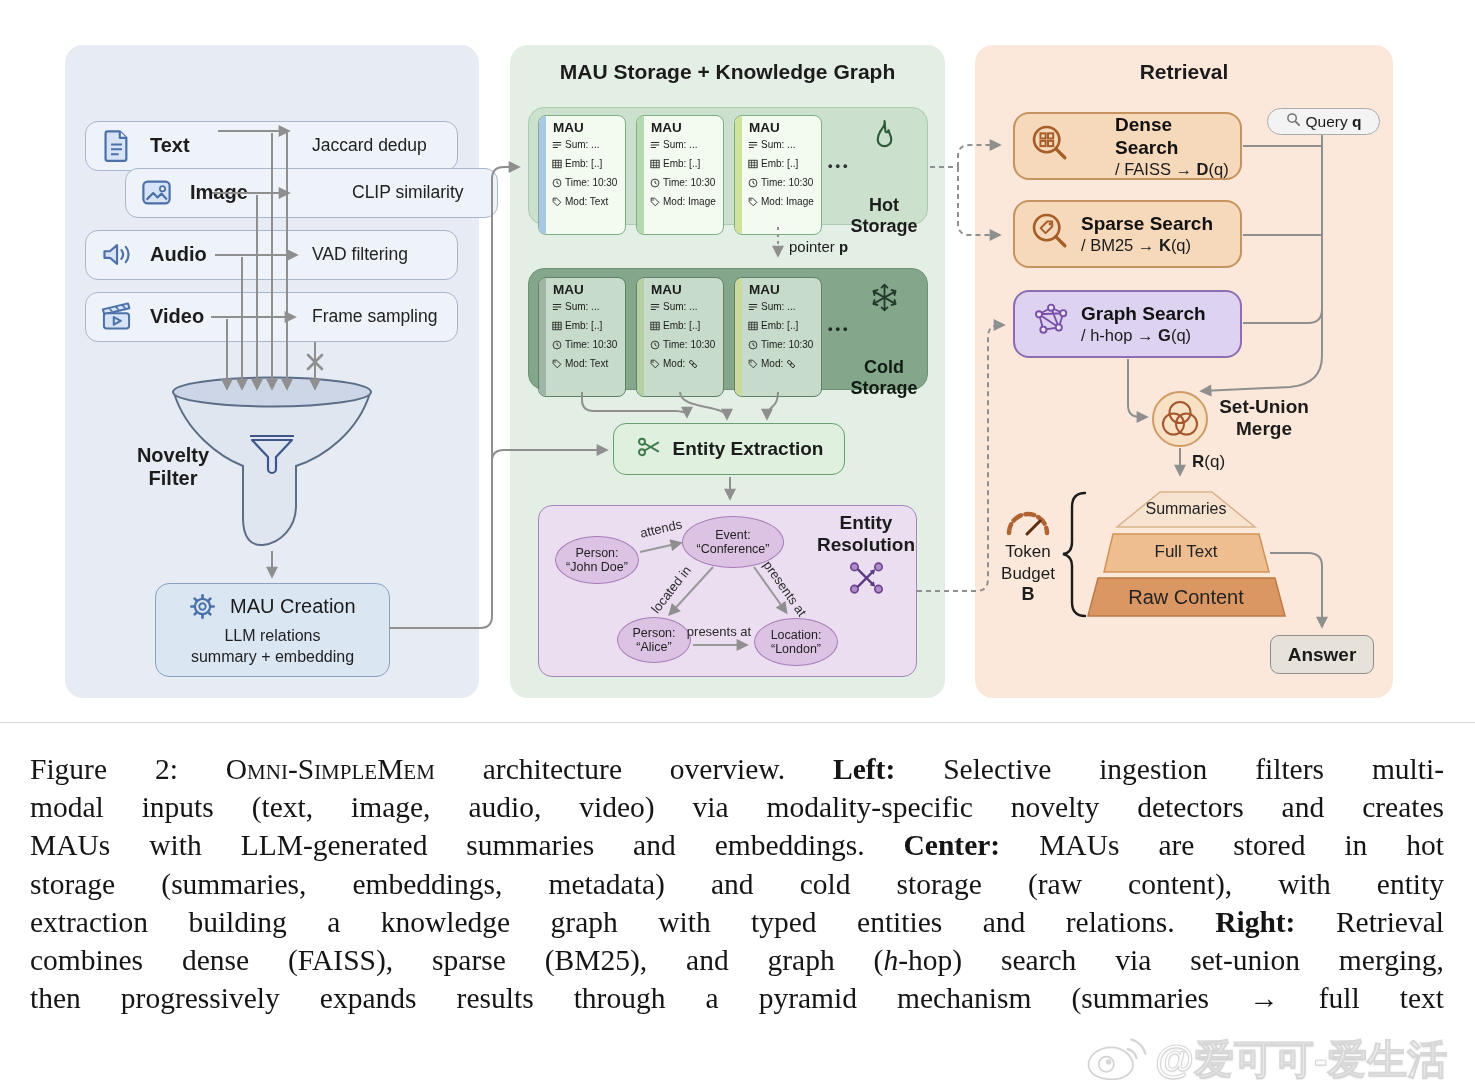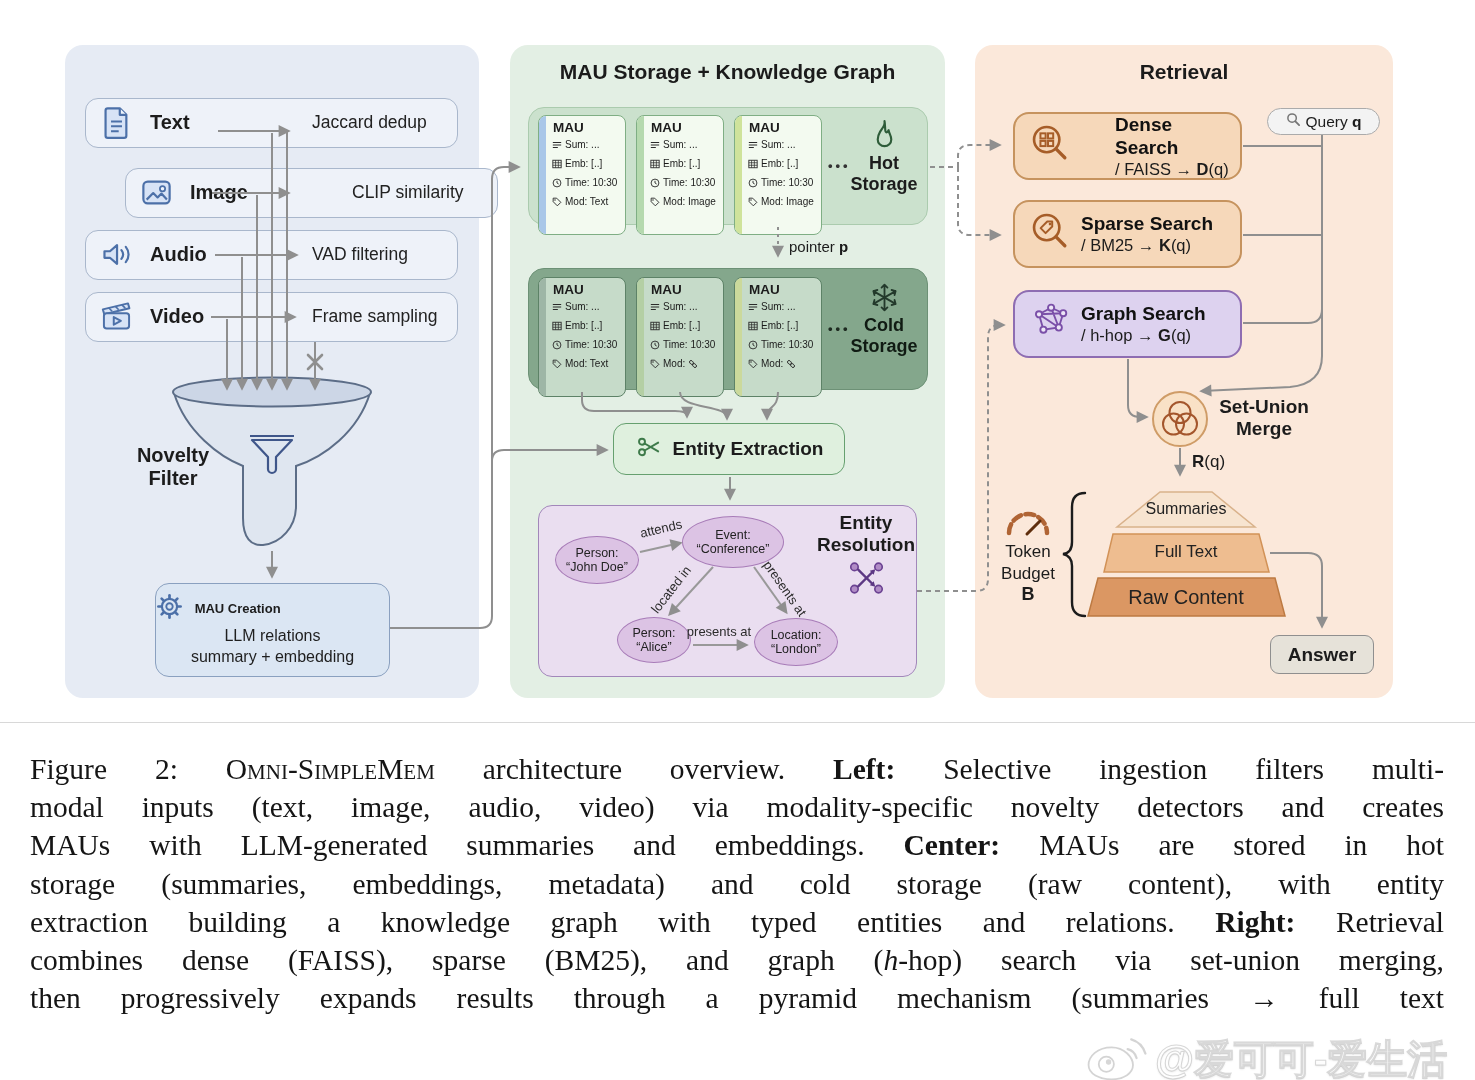--- a/index.html
+++ b/index.html
@@ -15,36 +15,36 @@
   
   .inrow{position:absolute;left:85px;width:373px;height:50px;background:#eef2f9;border:1.5px solid #a9b7cc;
          border-radius:13px;z-index:2;box-sizing:border-box;}
   .inrow .micon{position:absolute;left:13px;top:6px;}
   .inlabel{position:absolute;left:64px;top:0;line-height:47px;font-size:20px;font-weight:700;}
   .inmethod{position:absolute;left:226px;top:0;line-height:47px;font-size:17.5px;font-weight:500;color:#222;}
   .novelty{position:absolute;left:118px;top:444px;width:110px;text-align:center;z-index:6;
            font-size:20px;font-weight:700;line-height:23px;}
   .maubox{position:absolute;left:155px;top:583px;width:235px;height:94px;background:#dbe6f3;
           border:1.5px solid #8aa0bf;border-radius:14px;z-index:2;box-sizing:border-box;}
-  .maubox .ttl{position:absolute;left:0;right:0;top:9px;font-size:13px;font-weight:700;}
+  .maubox .ttl{position:absolute;left:0;right:0;top:9px;text-align:center;font-size:20px;font-weight:400;}
   .maubox .ttl .gear{vertical-align:-7px;margin-right:8px;}
   .maubox .sub{position:absolute;left:0;right:0;text-align:center;font-size:16px;color:#1f1f1f;}
   
   .store{position:absolute;left:528px;width:400px;border-radius:16px;z-index:2;box-sizing:border-box;}
   .hot{top:107px;height:118px;background:#cbe1cd;border:1.5px solid #abcbae;}
   .cold{top:268px;height:122px;background:#84a78c;border:1.5px solid #6d9176;}
   .mau-card{position:absolute;top:7px;width:88px;height:120px;border-radius:8px;background:#f3faf0;
             border:1.5px solid #7fae84;box-sizing:border-box;overflow:hidden;}
   .cold .mau-card{background:#c6dbc9;border-color:#5d8267;top:8px;}
   .mau-card .strip{position:absolute;left:0;top:0;bottom:0;width:7px;}
   .mau-title{position:absolute;left:14px;top:4px;font-size:13.5px;font-weight:700;}
   .mau-row{position:absolute;left:13px;display:flex;align-items:center;gap:3px;font-size:10px;
            font-weight:500;color:#1b1b1b;white-space:nowrap;}
   .mic{display:inline-flex;}
-  .storelabel{position:absolute;width:90px;text-align:center;font-size:18px;font-weight:700;z-index:6;}
+  .storelabel{position:absolute;width:90px;text-align:center;font-size:18px;font-weight:700;z-index:6;margin-top:42px;}
   .dots{position:absolute;font-size:13px;letter-spacing:3px;font-weight:700;color:#333;z-index:6;}
   .pointerlbl{position:absolute;left:789px;top:238px;font-size:15px;z-index:6;color:#1b1b1b;}
   .eebox{position:absolute;left:613px;top:423px;width:232px;height:52px;background:#dff0de;
          border:1.5px solid #66a06f;border-radius:13px;z-index:2;box-sizing:border-box;
          display:flex;align-items:center;justify-content:center;gap:10px;font-size:19px;font-weight:700;}
   .kgbox{position:absolute;left:538px;top:505px;width:379px;height:172px;background:#eadef0;
          border:1.5px solid #a287ba;border-radius:14px;z-index:2;box-sizing:border-box;}
   .kgnode{position:absolute;background:#dcc3e4;border:1.5px solid #a87cb8;border-radius:50%;z-index:4;
           display:flex;flex-direction:column;align-items:center;justify-content:center;
           font-size:12.5px;line-height:14.5px;color:#222;box-sizing:border-box;text-align:center;}
@@ -88,21 +88,21 @@
 
 <div class="canvas">
 
   <div class="panel p-left"></div>
   <div class="panel p-center"></div>
   <div class="panel p-right"></div>
 
   <div class="ptitle" style="left:510px;width:435px;">MAU Storage + Knowledge Graph</div>
   <div class="ptitle" style="left:975px;width:418px;">Retrieval</div>
 
-  <div class="inrow" style="top:98px;">
+  <div class="inrow" style="top:121px;">
     <span class="micon">
       <svg viewBox="0 0 32 32" width="35" height="35">
           <path d="M8,3 h11 l6,6 v19 a2,2 0 0 1 -2,2 h-15 a2,2 0 0 1 -2,-2 v-23 a2,2 0 0 1 2,-2 z" fill="#d7e3f6" stroke="#4c70a8" stroke-width="2" stroke-linejoin="round"></path>
           <path d="M19,3 v6 h6" fill="#eef4fc" stroke="#4c70a8" stroke-width="2" stroke-linejoin="round"></path>
           <path d="M11,15 h10 M11,19.5 h10 M11,24 h7" stroke="#4c70a8" stroke-width="1.8" fill="none"></path>
         </svg></span>
     <span class="inlabel">Text</span>
     <span class="inmethod">Jaccard dedup</span>
   </div>
   <div class="inrow" style="top:168px;margin-left:40px;">

